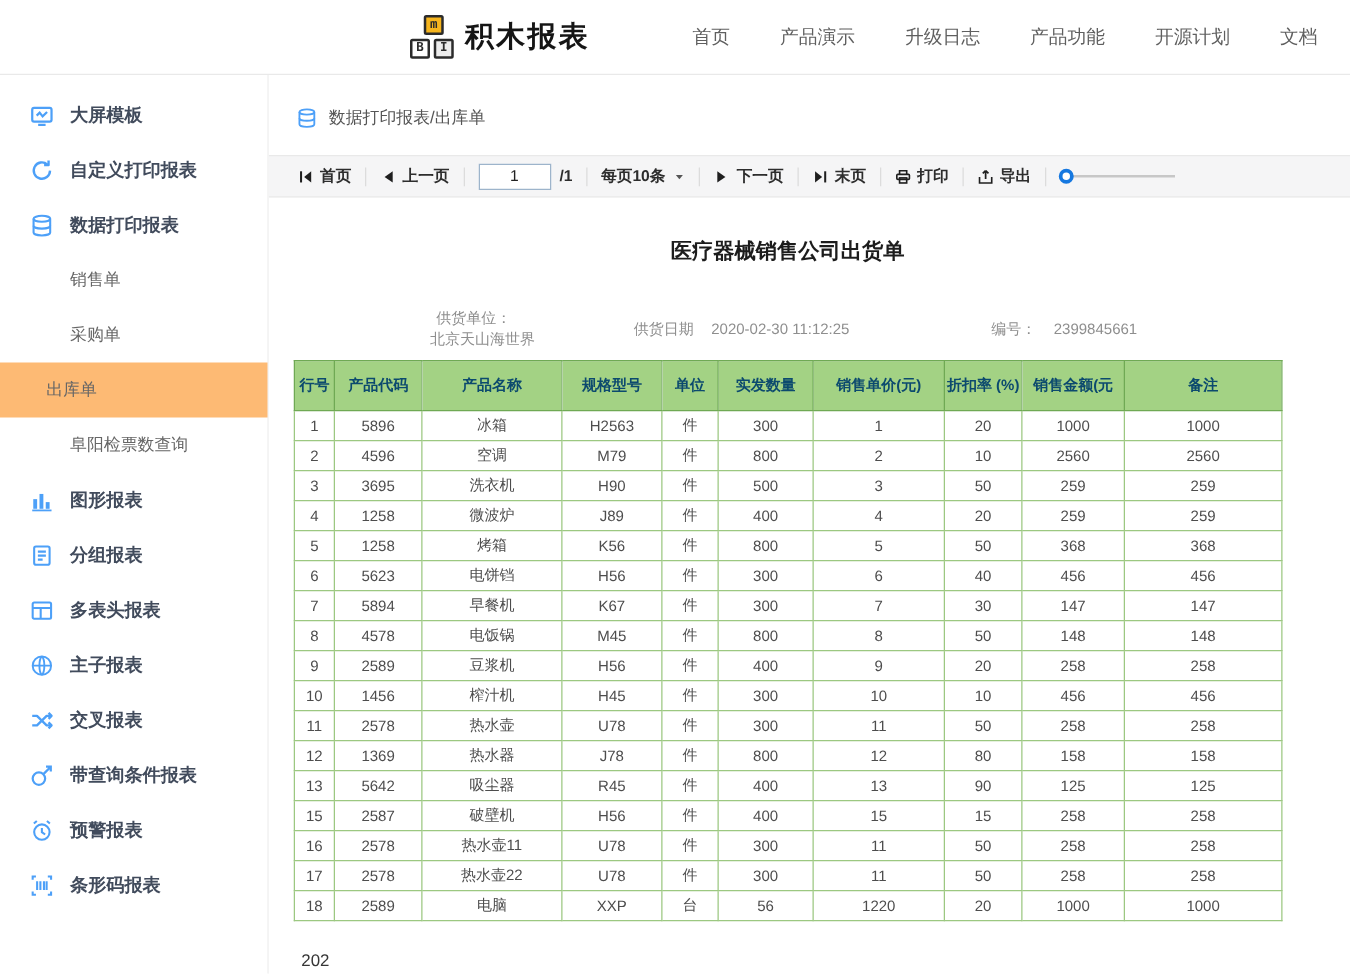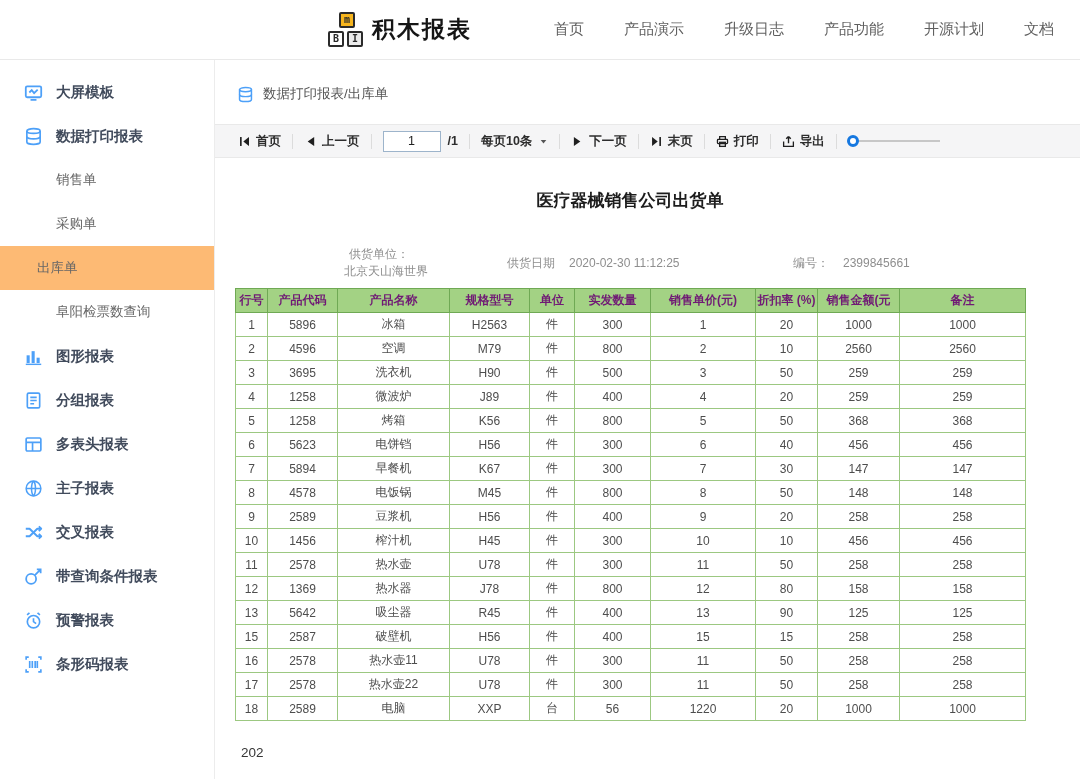--- a/index.html
+++ b/index.html
@@ -54,22 +54,22 @@
   .report { padding-left:20px; }
   .report-title { width:790px; text-align:center; font-size:17px; font-weight:bold; color:#1c1c1c; margin-top:31px; }
   .info-row { width:790px; display:flex; align-items:center; margin-top:34px; margin-bottom:8px;
               font-size:12px; color:#8e8e8e; }
   .info-g { display:flex; align-items:center; }
   .info-g1 { width:272px; padding-left:30px;flex-direction:column; }
   .info-g2 { width:286px; }
   .info-label { margin-right:14px; white-space:nowrap; }
   .info-value { white-space:nowrap; }
   table.report-table { width:790px; border-collapse:collapse; table-layout:fixed; }
-  .report-table th { background:#a3d284; border:1px solid #6fa954; height:24px; font-size:12px;
-                     font-weight:bold; color:#701a75; text-align:center; padding:0; overflow:hidden; white-space:nowrap; }
+  .report-table th { background:#a3d284; border:1px solid #6fa954; height:40px; font-size:12px;
+                     font-weight:bold; color:#0c4a6e; text-align:center; padding:0; overflow:hidden; white-space:nowrap; }
   .report-table td { border:1px solid #9cc881; height:24px; font-size:12px; color:#4d4d4d;
                      text-align:center; padding:0; background:#fff; white-space:nowrap; }
   .footer-total { margin-top:24px; padding-left:6px; font-size:13.5px; color:#363636; }
 </style>
 </head>
 <body>
 
 <div class="header">
   <div class="logo">
     <div class="logo-mark">
@@ -96,20 +96,29 @@
           <svg viewBox="0 0 16 16" fill="none" stroke="currentColor" stroke-width="1.5">
             <rect x="1.5" y="2.8" width="13" height="9.2" rx="1.2"></rect>
             <path d="M4.5 8l2-2 2 2.5 3-3"></path>
             <path d="M5.5 14.2h5"></path>
           </svg>
         </span>
         <span>大屏模板</span>
       </div>
       <div class="side-item ">
         <span class="s-icon">
+          <svg viewBox="0 0 16 16" fill="none" stroke="currentColor" stroke-width="1.6">
+            <path d="M13.5 8a5.5 5.5 0 1 1-1.8-4.1"></path>
+            <path d="M12.5 1.2v3h-3" stroke-linejoin="round"></path>
+          </svg>
+        </span>
+        <span>自定义打印报表</span>
+      </div>
+      <div class="side-item ">
+        <span class="s-icon">
           <svg viewBox="0 0 16 16" fill="none" stroke="currentColor" stroke-width="1.4">
             <ellipse cx="8" cy="3.4" rx="5.6" ry="2"></ellipse>
             <path d="M2.4 3.4v9.2c0 1.1 2.5 2 5.6 2s5.6-.9 5.6-2V3.4"></path>
             <path d="M2.4 8c0 1.1 2.5 2 5.6 2s5.6-.9 5.6-2"></path>
           </svg>
         </span>
         <span>数据打印报表</span>
       </div>
       <div class="side-item sub">
         <span>销售单</span>

